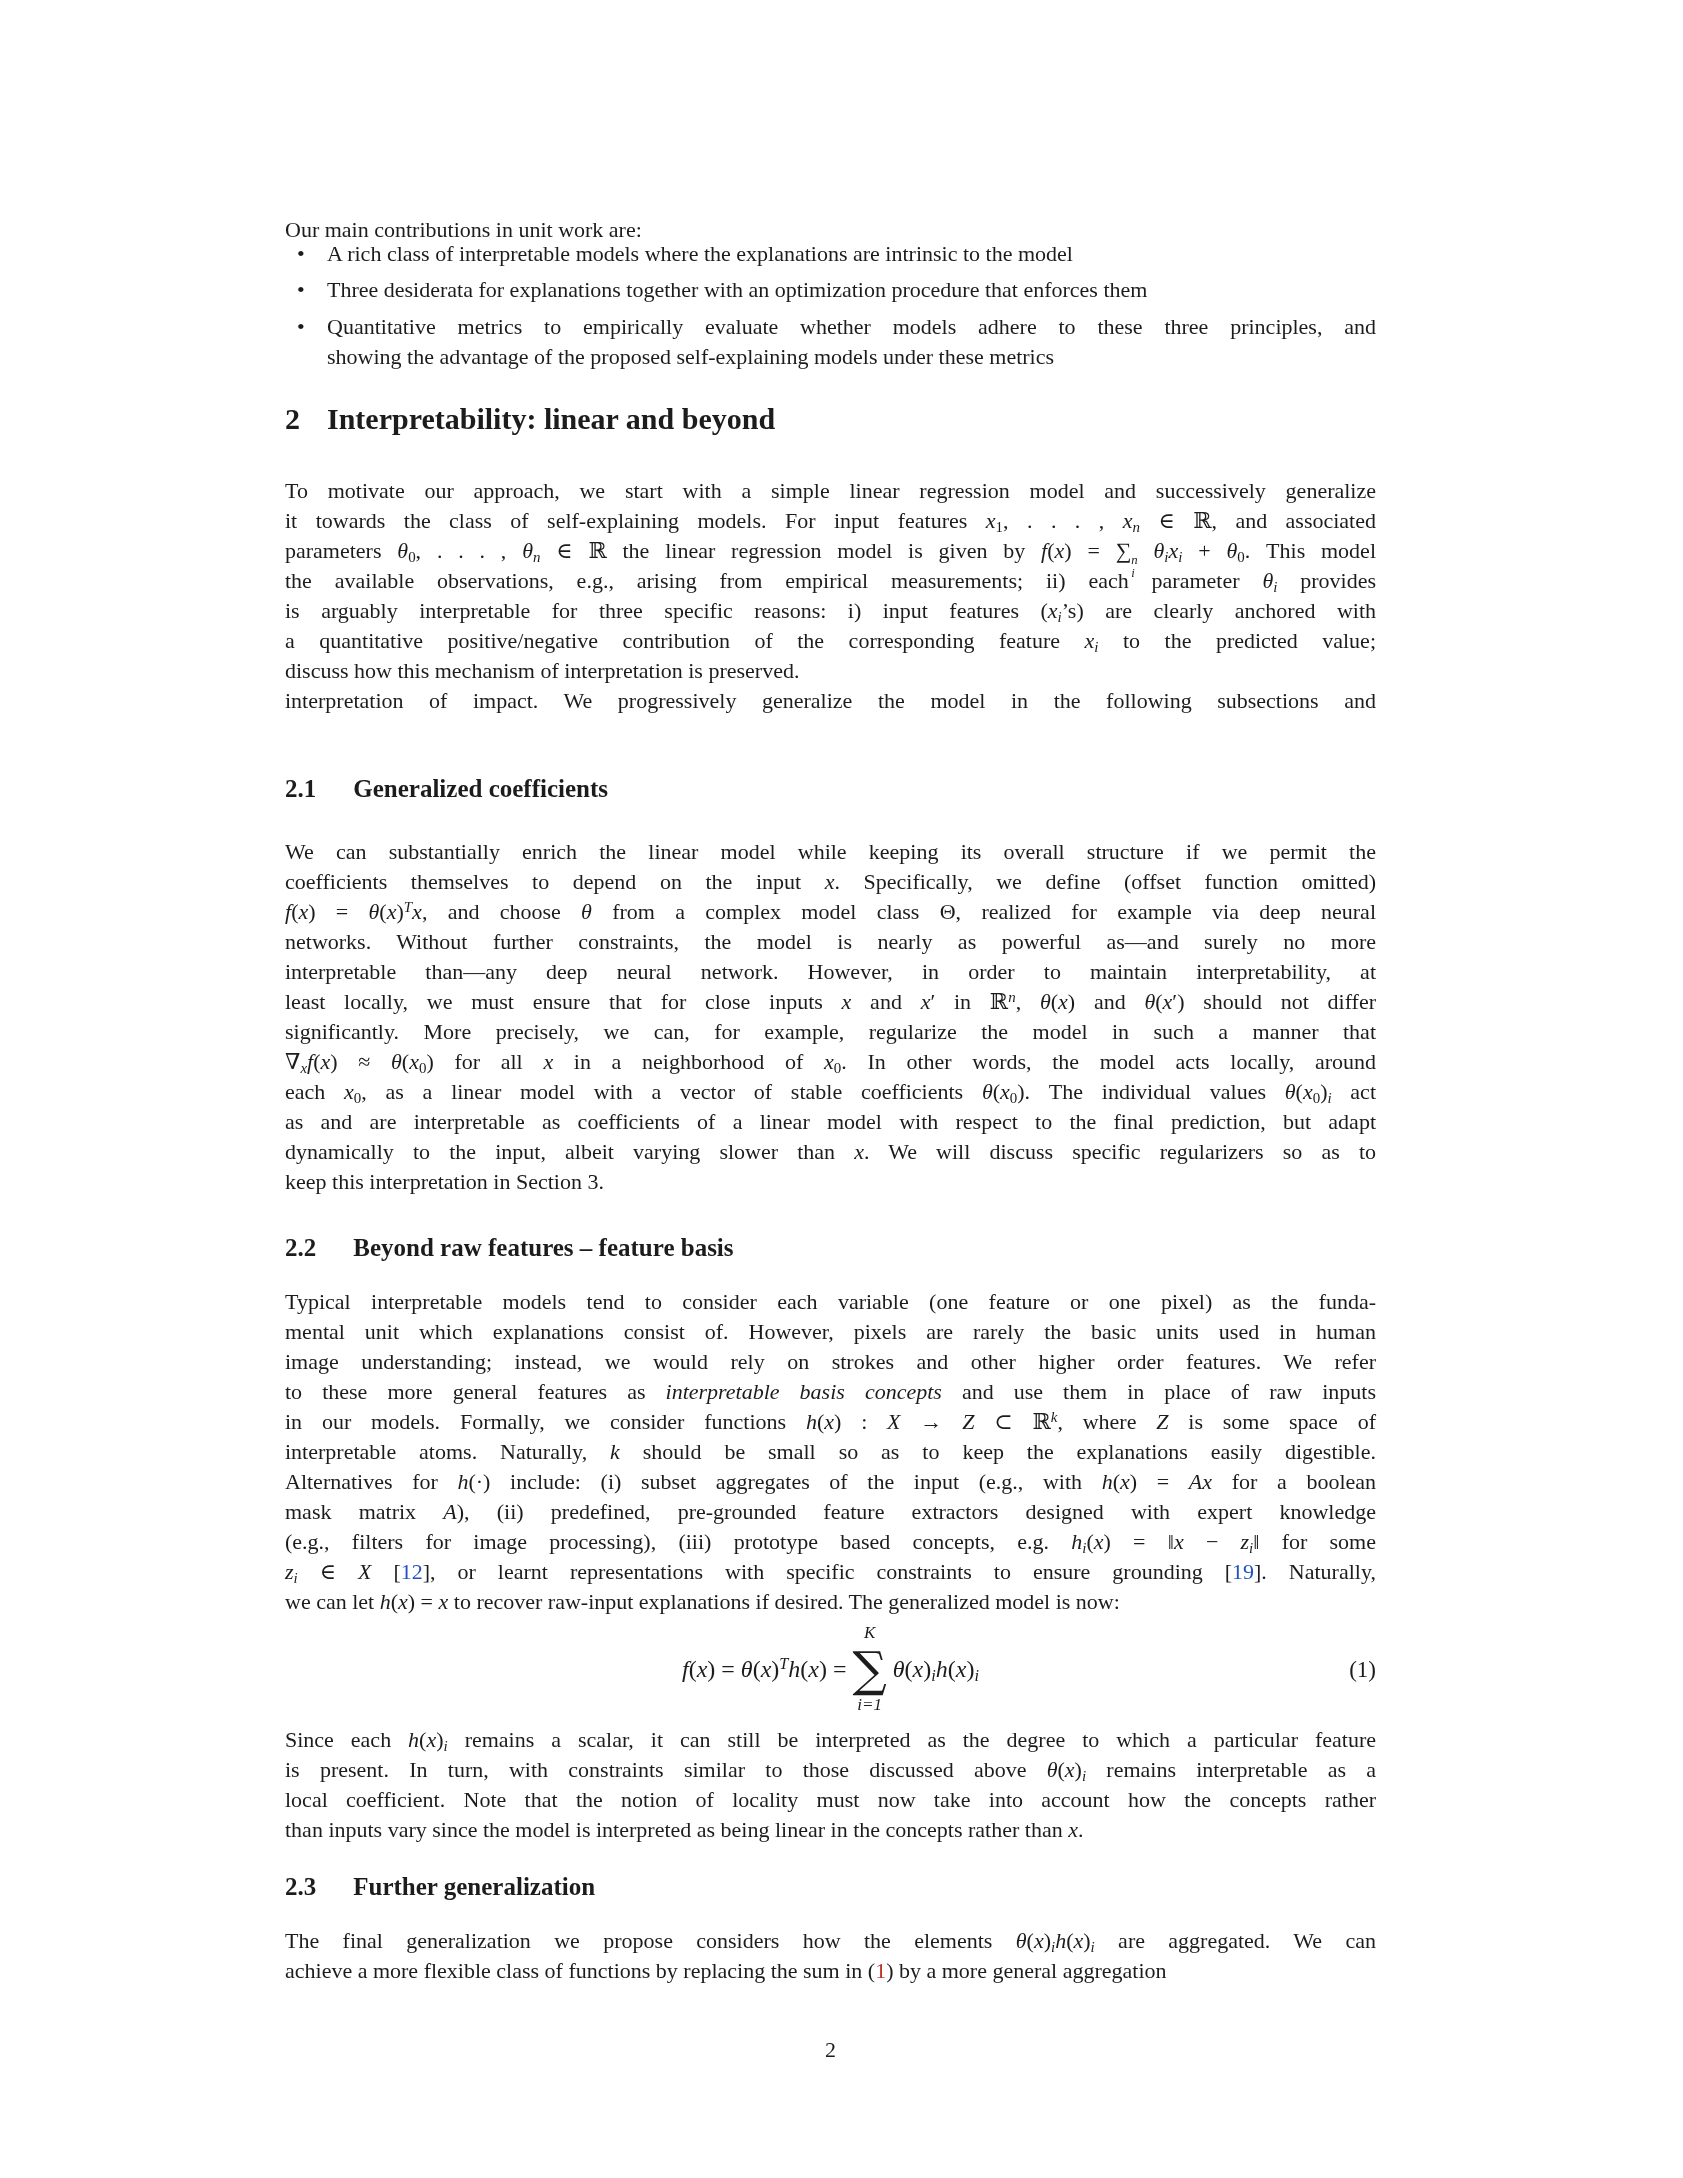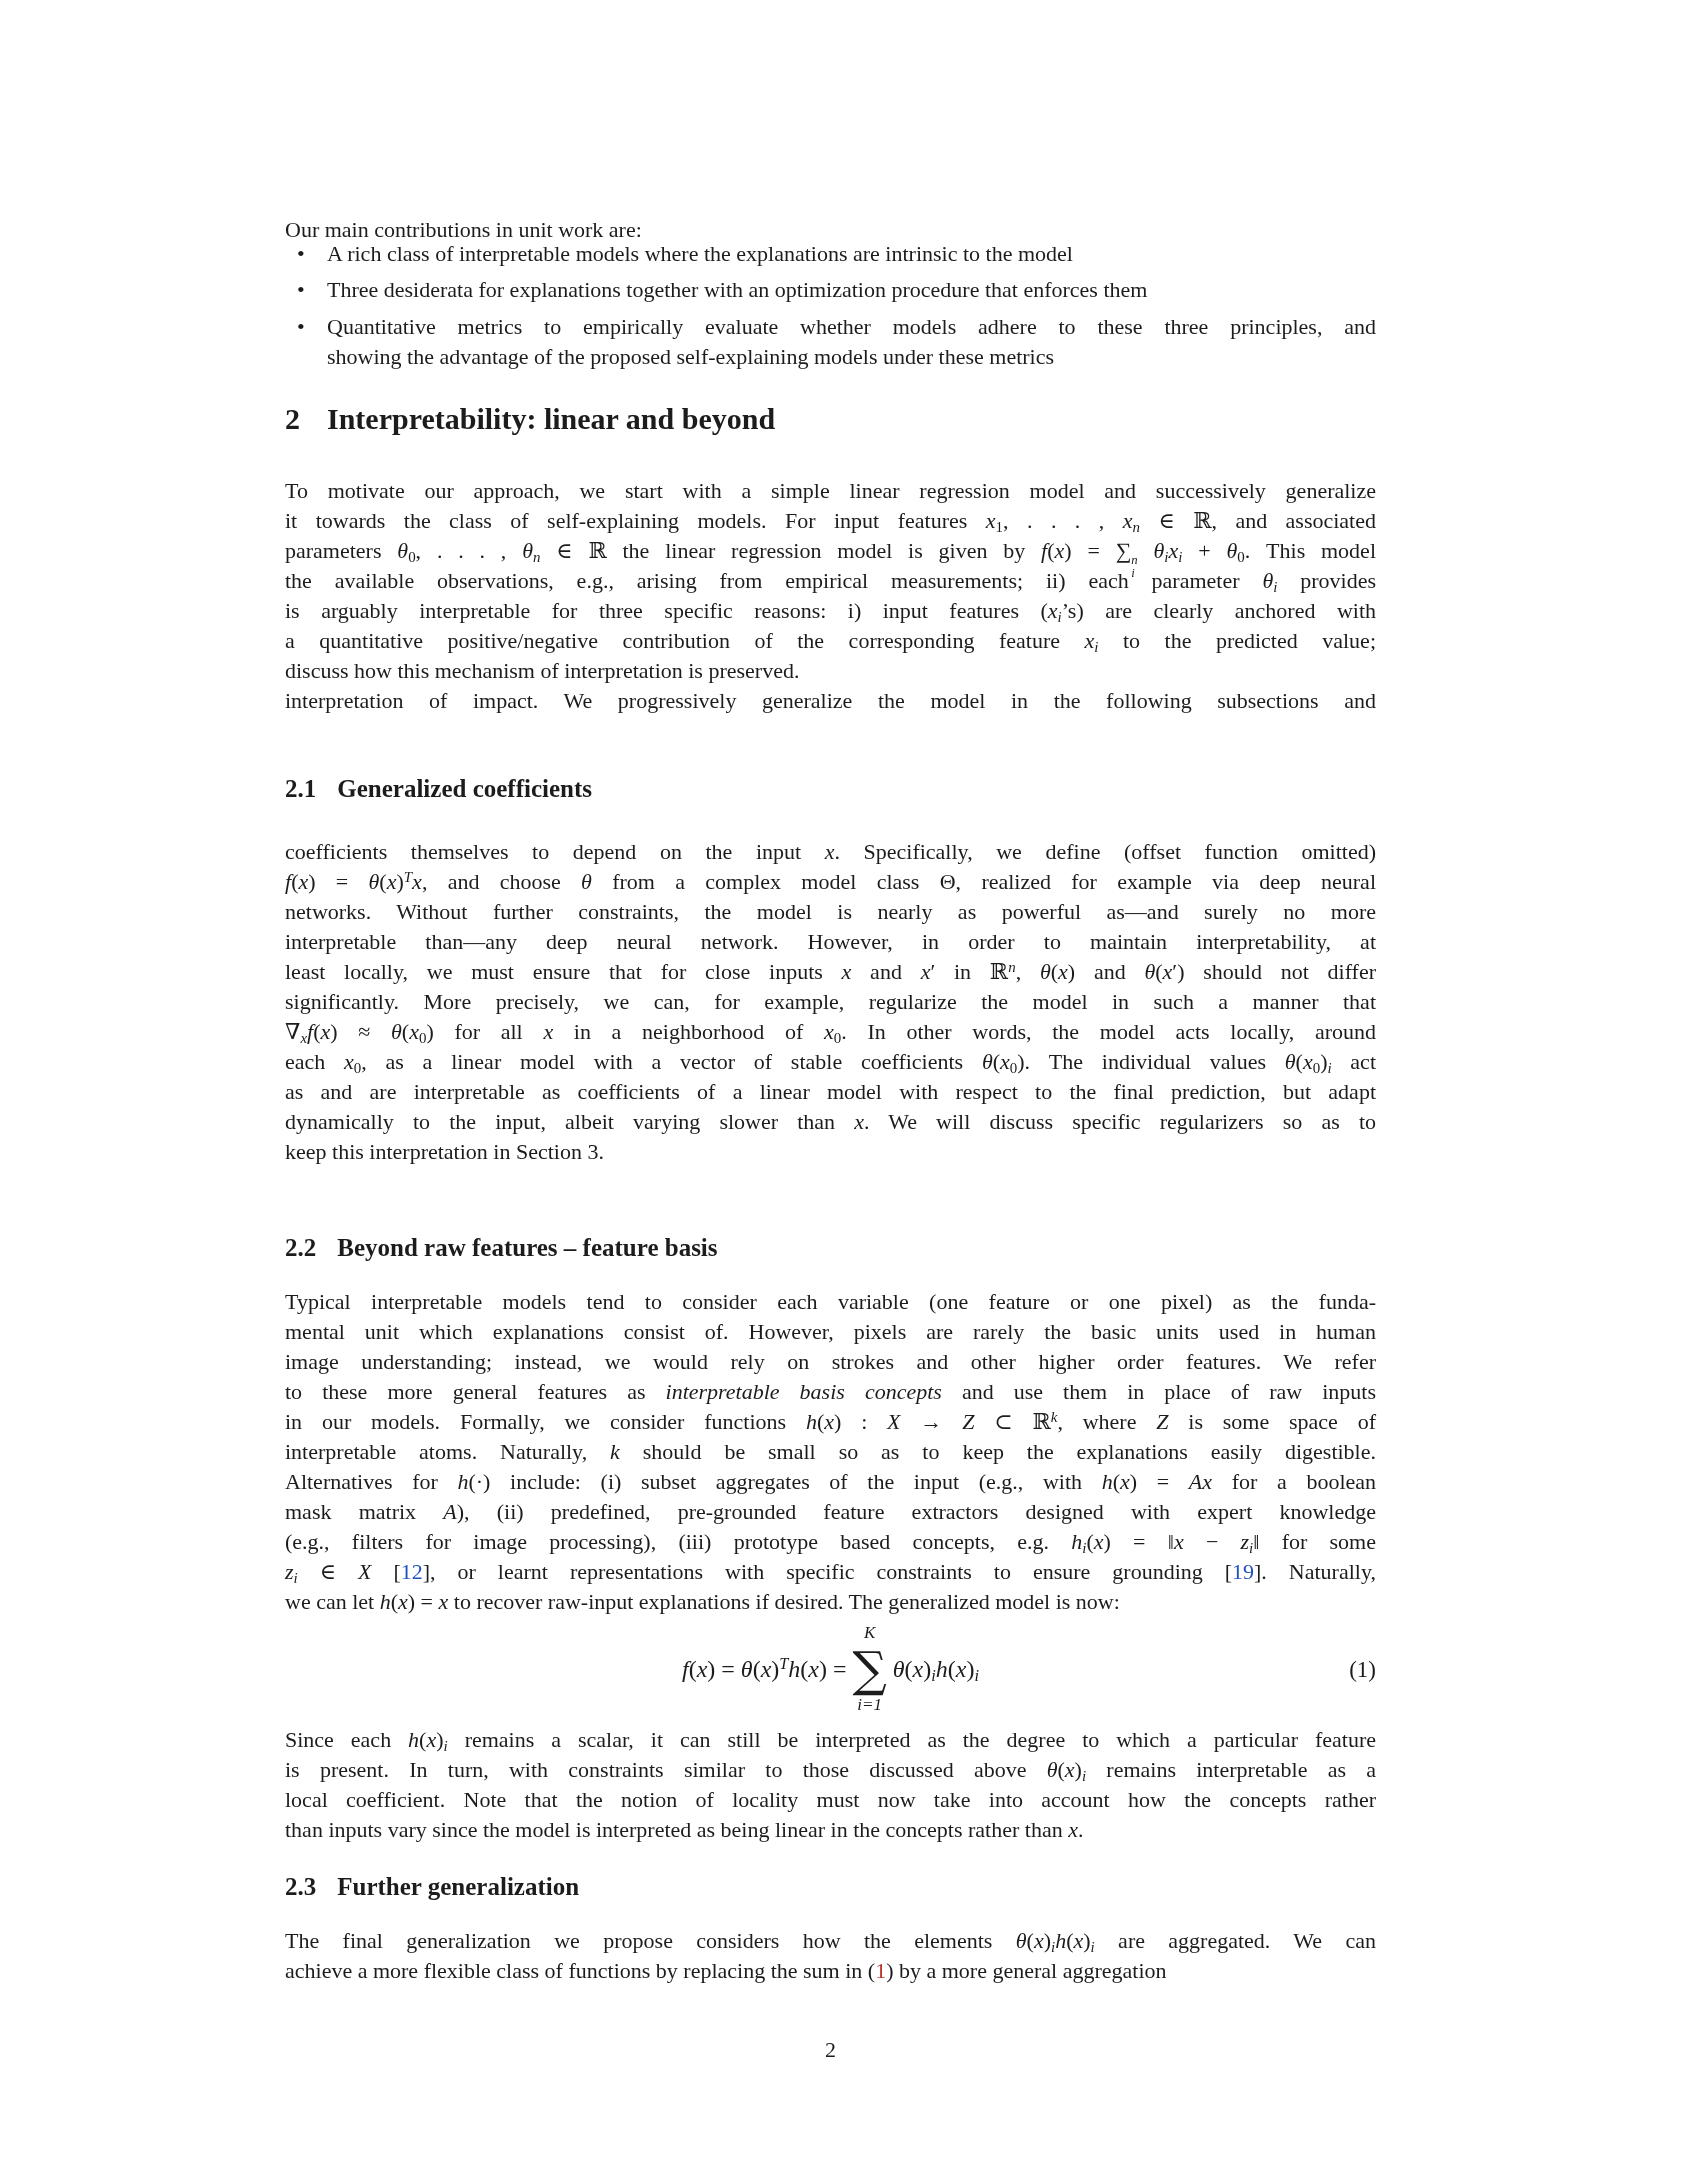--- a/index.html
+++ b/index.html
@@ -19,21 +19,21 @@
   sub,sup{font-size:68%;line-height:0;}
   sup{vertical-align:0.5em;}
   sub{vertical-align:-0.25em;}
   .ss{display:inline-flex;flex-direction:column;vertical-align:-0.45em;font-size:0.58em;line-height:1.05;text-align:center;}
   .ss sup,.ss sub{font-size:1em;line-height:1.05;vertical-align:baseline;}
   .cite{color:var(--cite,#2150c2);}
   .eqref{color:var(--eqref,#bd3327);}
   .h-sec{font-weight:bold;font-size:30px;line-height:36px;}
   .h-sec .num{display:inline-block;margin-right:27px;}
   .h-sub{font-weight:bold;font-size:25px;line-height:32px;}
-  .h-sub .num{display:inline-block;margin-right:21px;}
+  .h-sub .num{display:inline-block;margin-right:37px;}
   .bullet-item{position:absolute;left:285px;width:1091px;}
   .bullet-item .dot{position:absolute;left:12px;top:0;font-size:22px;line-height:30px;}
   .bullet-item .btxt{margin-left:42px;width:1049px;}
   .bullet-item .ln{height:30px;line-height:30px;font-size:22px;text-align:justify;text-align-last:justify;}
   .bullet-item .ln.last{text-align-last:left;}
   .equation{display:flex;align-items:center;justify-content:center;font-size:24px;}
   .equation .sum{display:flex;flex-direction:column;align-items:center;margin:0 6px;}
   .equation .sum .lim{font-size:17px;line-height:22px;}
   .equation .sum .sigma{font-size:48px;line-height:50px;font-family:"DejaVu Serif",serif;}
   .eqnum{position:absolute;right:0;font-size:23px;line-height:30px;}
@@ -86,20 +86,21 @@
     <div class="ln">a quantitative positive/negative contribution of the corresponding feature <i>x<sub>i</sub></i> to the predicted value;</div>
     <div class="ln last">discuss how this mechanism of interpretation is preserved.</div>
     <div class="ln">interpretation of impact. We progressively generalize the model in the following subsections and</div>
   </div>
 
   <div class="abs col h-sub" style="top:773px">
     <span class="num">2.1</span><span>Generalized coefficients</span>
   </div>
 
   <div class="abs col para" style="top:837px">
+    <div class="ln">We can substantially enrich the linear model while keeping its overall structure if we permit the</div>
     <div class="ln">coefficients themselves to depend on the input <i>x</i>. Specifically, we define (offset function omitted)</div>
     <div class="ln"><i>f</i>(<i>x</i>) = <i>θ</i>(<i>x</i>)<sup><i>T</i></sup><i>x</i>, and choose <i>θ</i> from a complex model class Θ, realized for example via deep neural</div>
     <div class="ln">networks. Without further constraints, the model is nearly as powerful as—and surely no more</div>
     <div class="ln">interpretable than—any deep neural network. However, in order to maintain interpretability, at</div>
     <div class="ln">least locally, we must ensure that for close inputs <i>x</i> and <i>x</i>′ in ℝ<sup><i>n</i></sup>, <i>θ</i>(<i>x</i>) and <i>θ</i>(<i>x</i>′) should not differ</div>
     <div class="ln">significantly. More precisely, we can, for example, regularize the model in such a manner that</div>
     <div class="ln">∇<sub><i>x</i></sub><i>f</i>(<i>x</i>) ≈ <i>θ</i>(<i>x</i><sub>0</sub>) for all <i>x</i> in a neighborhood of <i>x</i><sub>0</sub>. In other words, the model acts locally, around</div>
     <div class="ln">each <i>x</i><sub>0</sub>, as a linear model with a vector of stable coefficients <i>θ</i>(<i>x</i><sub>0</sub>). The individual values <i>θ</i>(<i>x</i><sub>0</sub>)<sub><i>i</i></sub> act</div>
     <div class="ln">as and are interpretable as coefficients of a linear model with respect to the final prediction, but adapt</div>
     <div class="ln">dynamically to the input, albeit varying slower than <i>x</i>. We will discuss specific regularizers so as to</div>

